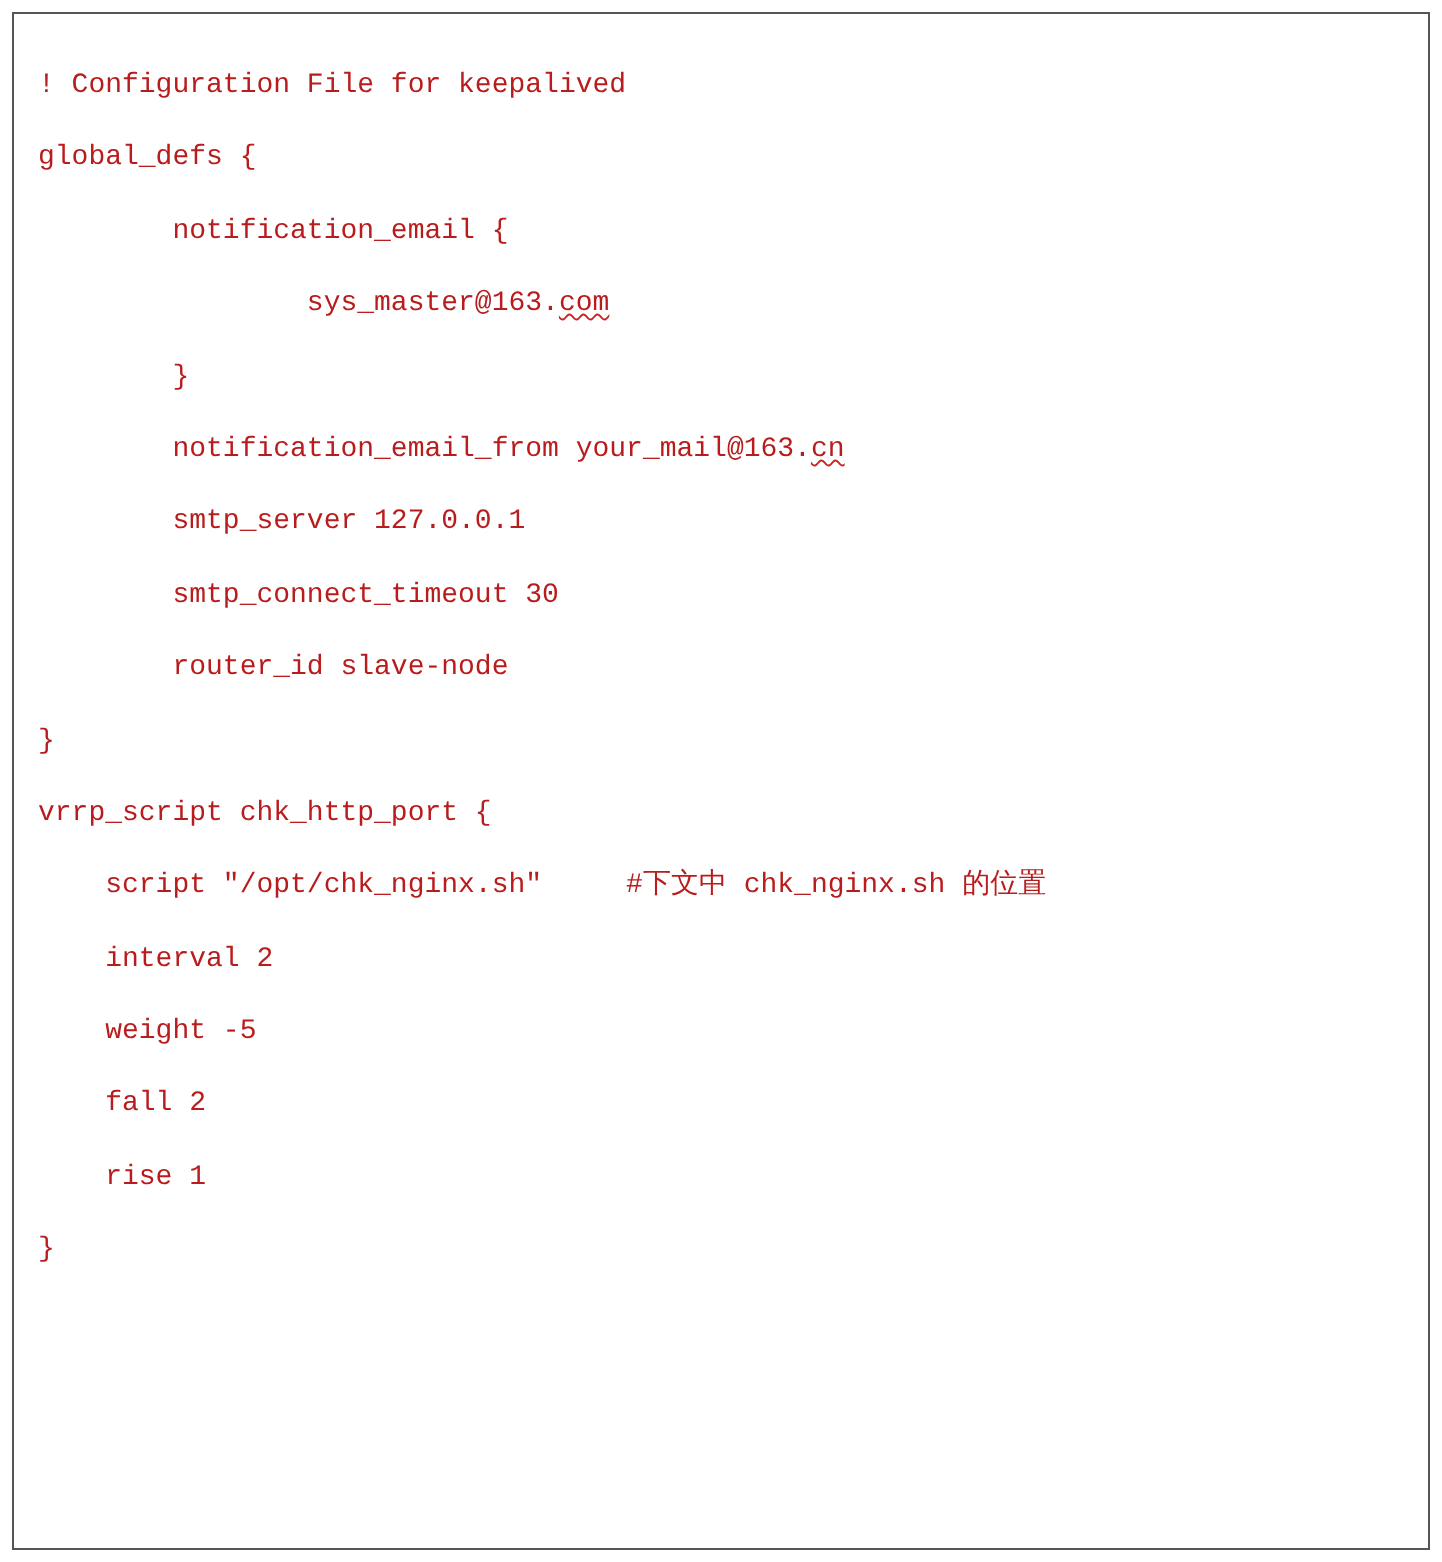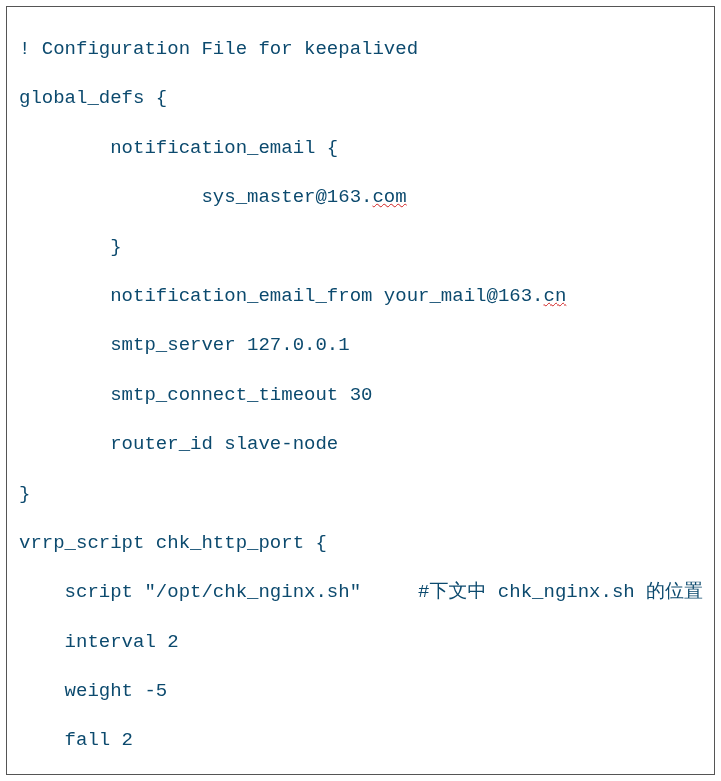--- a/index.html
+++ b/index.html
@@ -13,22 +13,22 @@
     box-sizing: border-box;
     padding: 6px;
   }
   .codebox {
     border: 1px solid #555555;
     box-sizing: border-box;
     width: 100%;
     height: 100%;
     padding: 18px 12px 12px 12px;
     font-family: "SimSun", "NSimSun", "Songti SC", "Courier New", monospace;
-    font-size: 19px;
-    color: #0c4a6e;
+    font-size: 14px;
+    color: #b91c1c;
     white-space: pre;
     line-height: 2.6;
     overflow: hidden;
   }
   .err {
     text-decoration-line: underline;
     text-decoration-style: wavy;
     text-decoration-color: #d02020;
     text-decoration-thickness: 1px;
   }

